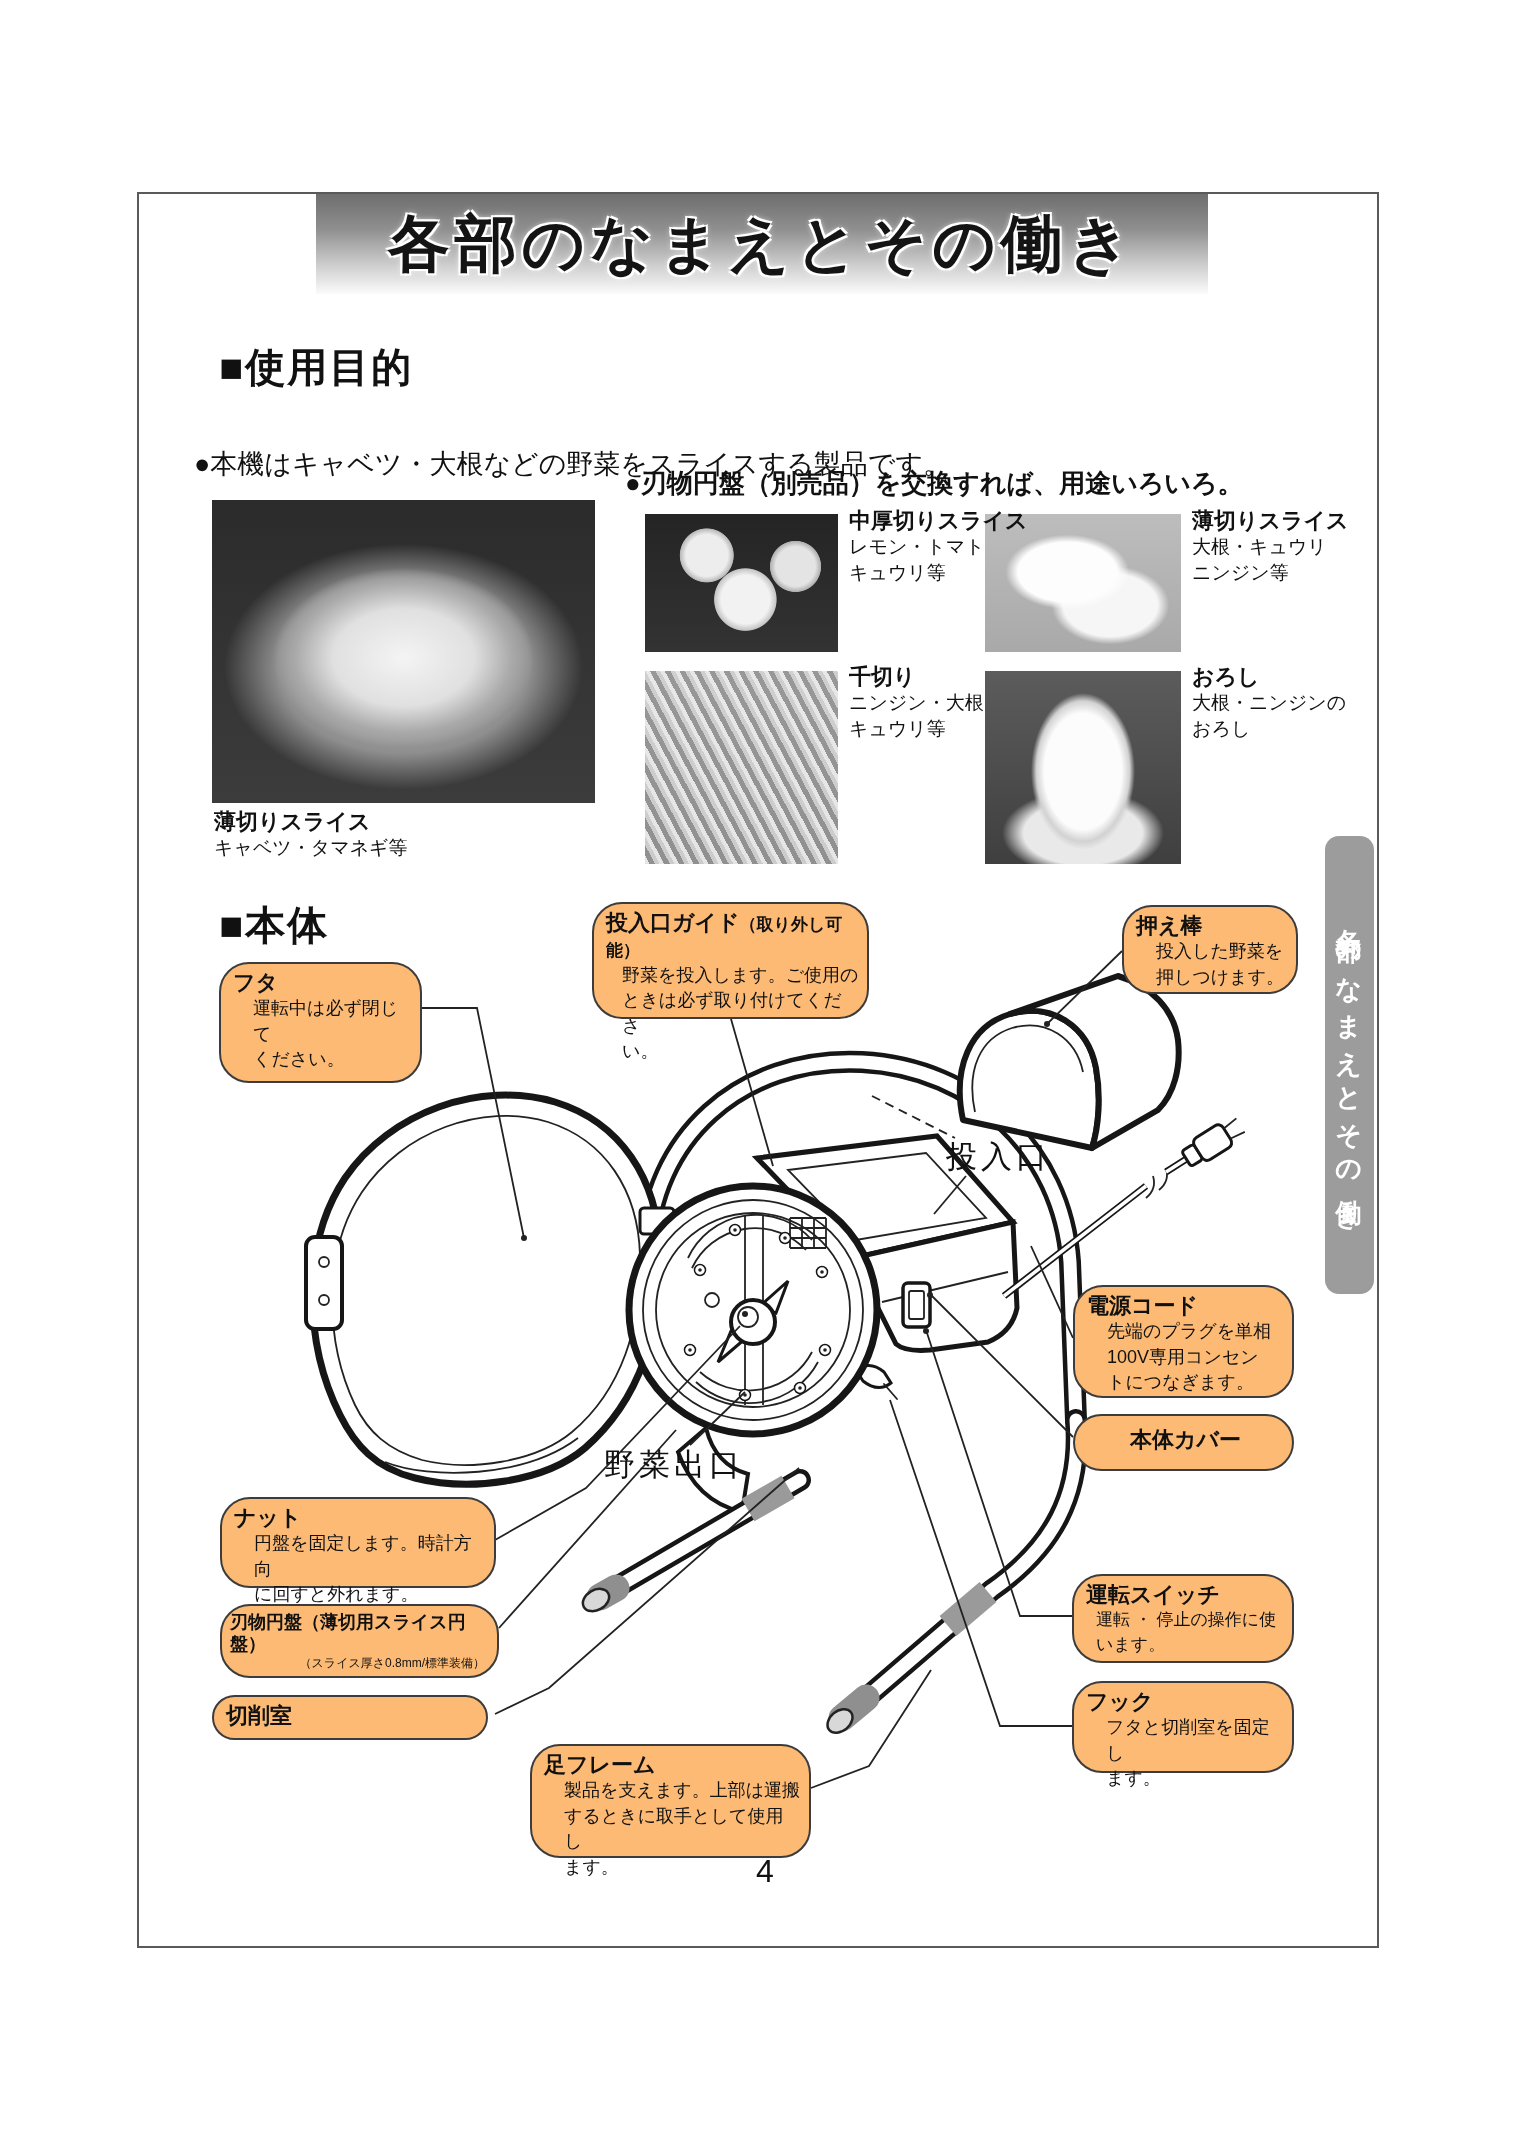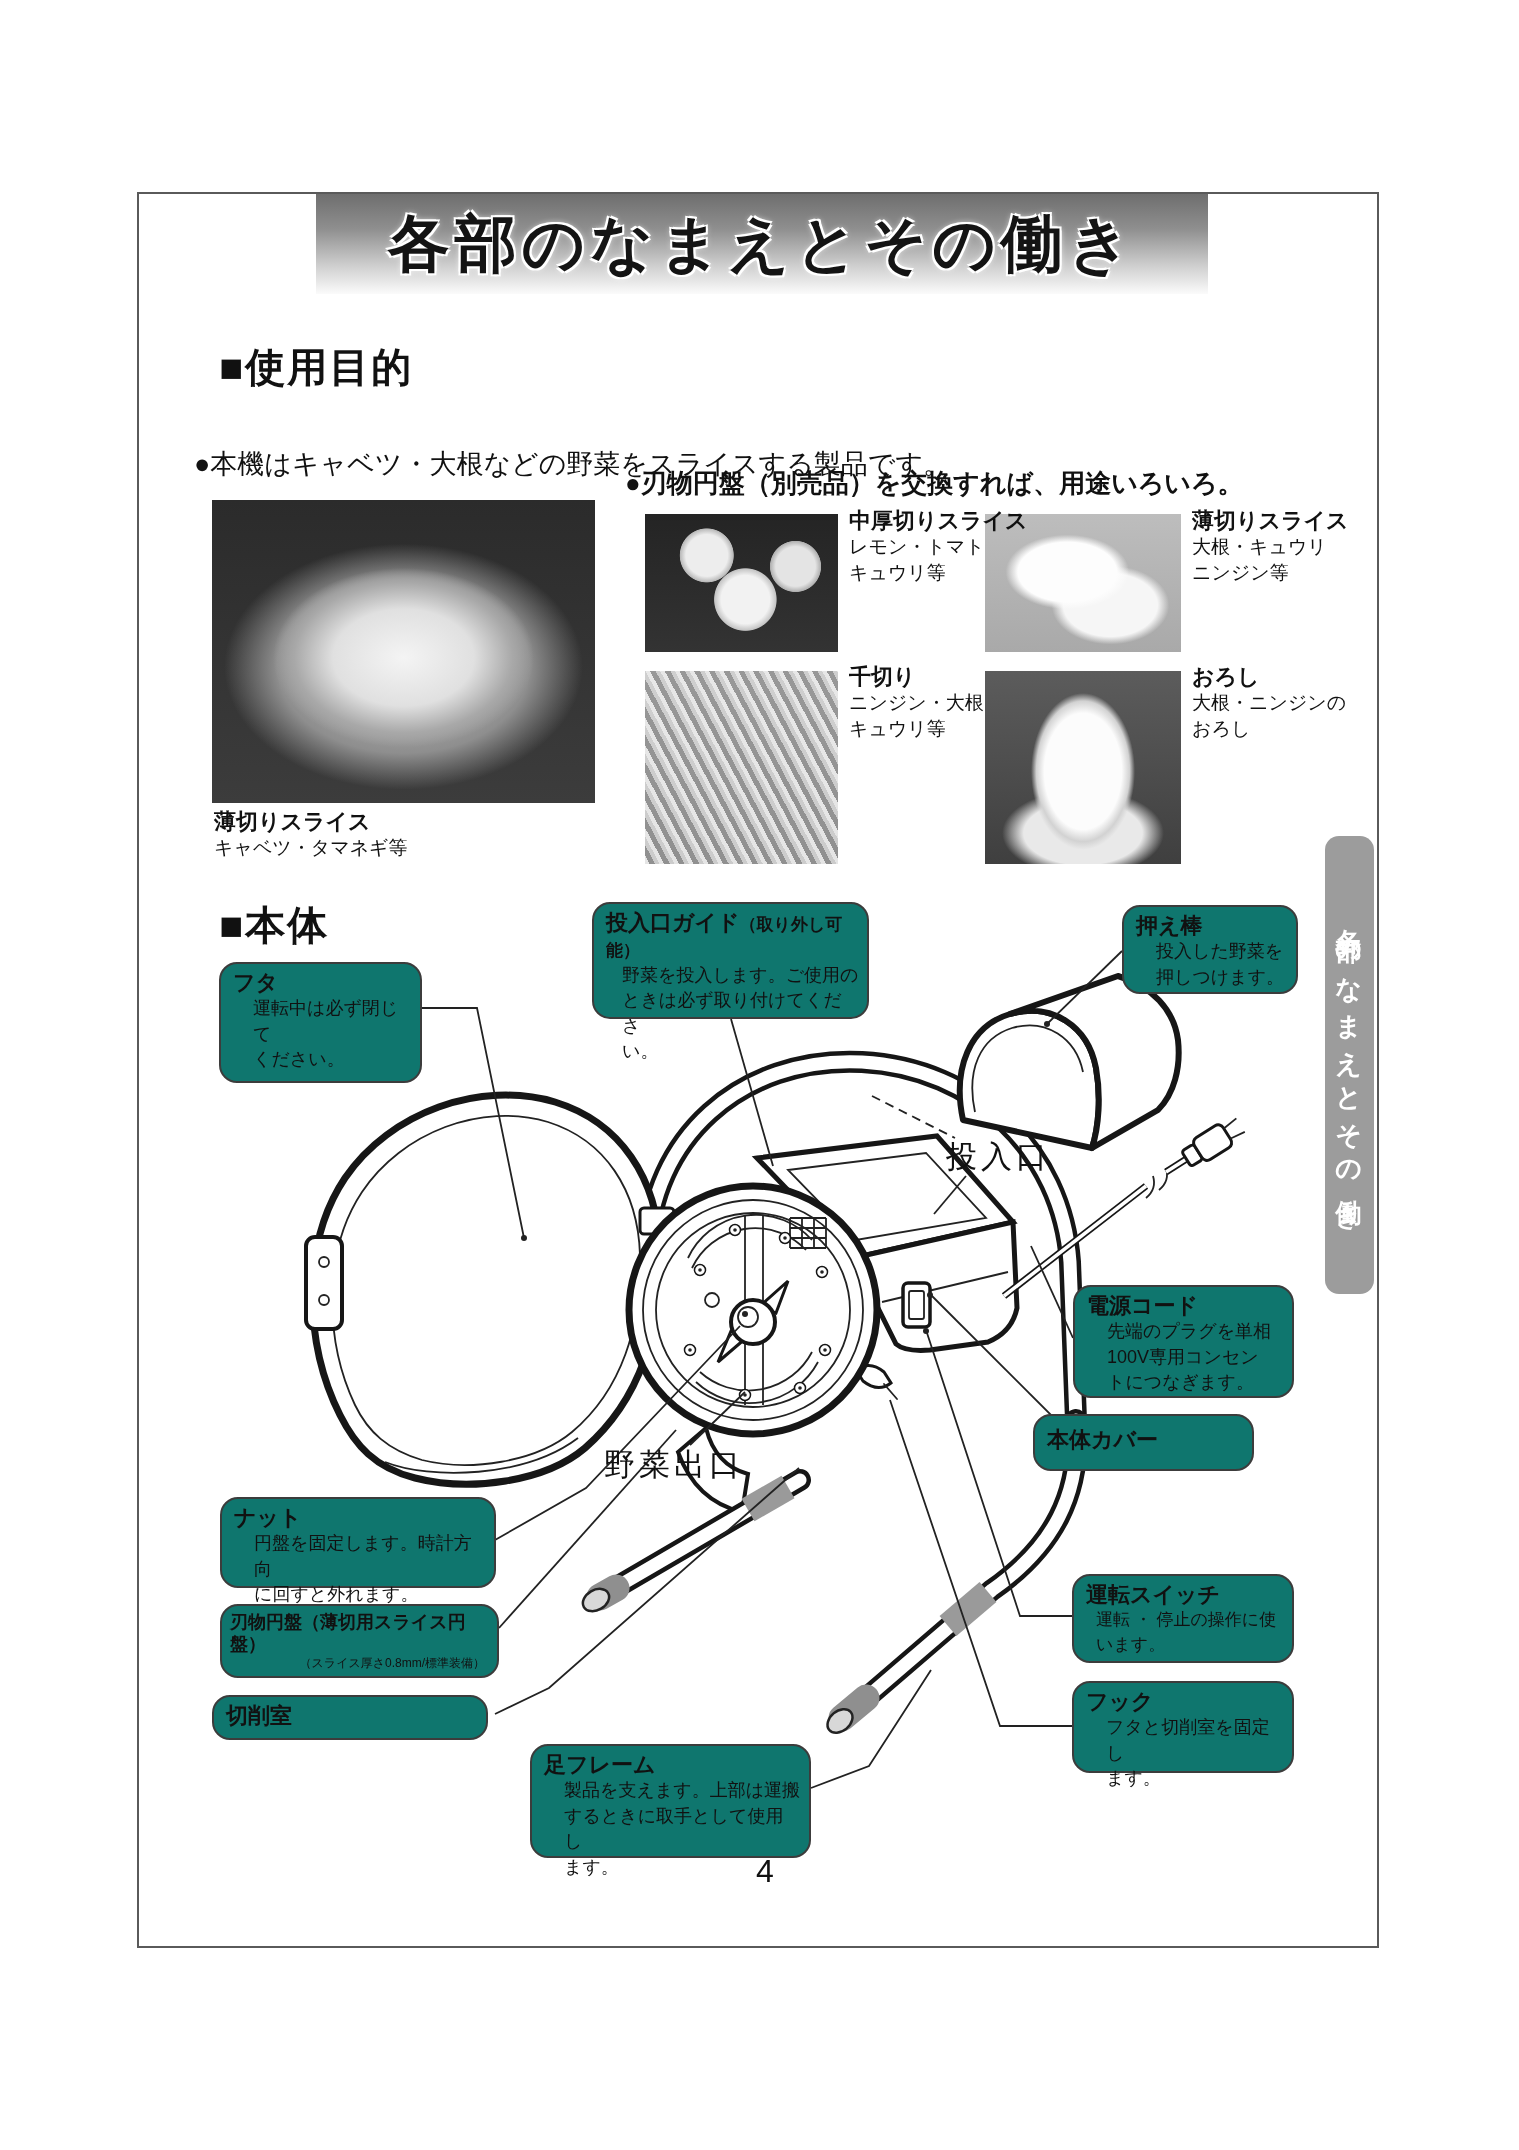--- a/index.html
+++ b/index.html
@@ -43,31 +43,31 @@
     radial-gradient(ellipse 55% 30% at 50% 84%, #e9e9e9 0 55%, rgba(0,0,0,0) 75%),
     linear-gradient(180deg,#5c5c5c,#3f3f3f);}
   
   .cap{z-index:2;}
   .cap-title{font-weight:bold;font-size:22px;line-height:1.2;}
   .cap-sub{font-size:19px;line-height:1.35;white-space:pre-line;}
   .cap-lemon{left:849px;top:508px;}  .cap-daikon{left:1192px;top:508px;}
   .cap-sengiri{left:849px;top:664px;} .cap-oroshi{left:1192px;top:664px;}
   .cap-main{left:214px;top:809px;}
   
-  .callout{position:absolute;background:#0f766e;border:2px solid #3c3c3c;border-radius:18px;
+  .callout{position:absolute;background:#fdba74;border:2px solid #3c3c3c;border-radius:30px;
     box-sizing:border-box;padding:6px 8px 4px 12px;z-index:3;}
   .co-title{font-weight:bold;font-size:22px;line-height:1.2;}
   .co-suffix{font-size:17px;}
   .co-body{font-size:18px;line-height:1.42;margin-left:20px;white-space:pre-line;}
   .co-futa{left:219px;top:962px;width:203px;height:121px;}
   .co-guide{left:592px;top:902px;width:277px;height:117px;}
   .co-guide .co-body{margin-left:16px;}
   .co-osaebo{left:1122px;top:905px;width:176px;height:89px;}
   .co-cord{left:1073px;top:1285px;width:221px;height:113px;}
-  .co-cover{left:1033px;top:1414px;width:221px;height:57px;padding-top:11px;}
+  .co-cover{left:1073px;top:1414px;width:221px;height:57px;padding-top:11px;text-align:center;}
   .co-nut{left:220px;top:1497px;width:276px;height:91px;}
   .co-disc{left:220px;top:1604px;width:279px;height:74px;padding-left:8px;}
   .co-disc .co-title{font-size:18px;}
   .co-disc .co-body{font-size:12px;margin-left:0;text-align:right;padding-right:4px;}
   .co-chamber{left:212px;top:1695px;width:276px;height:45px;padding-top:6px;}
   .co-switch{left:1072px;top:1574px;width:222px;height:89px;}
   .co-switch .co-body{font-size:17px;margin-left:10px;}
   .co-hook{left:1072px;top:1681px;width:222px;height:92px;}
   .co-legs{left:530px;top:1744px;width:281px;height:114px;}
   

